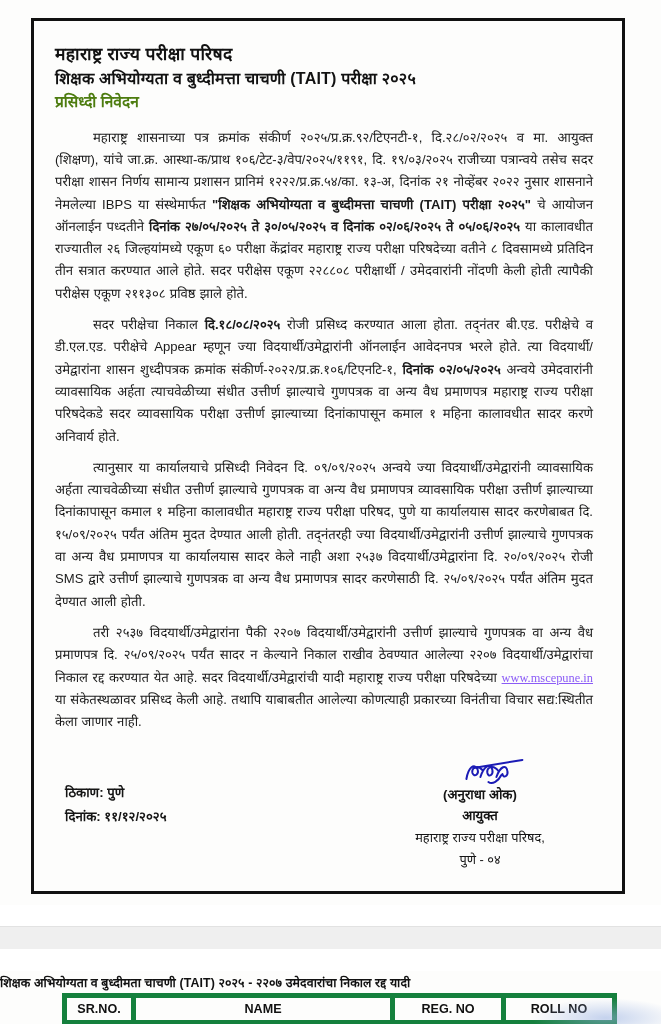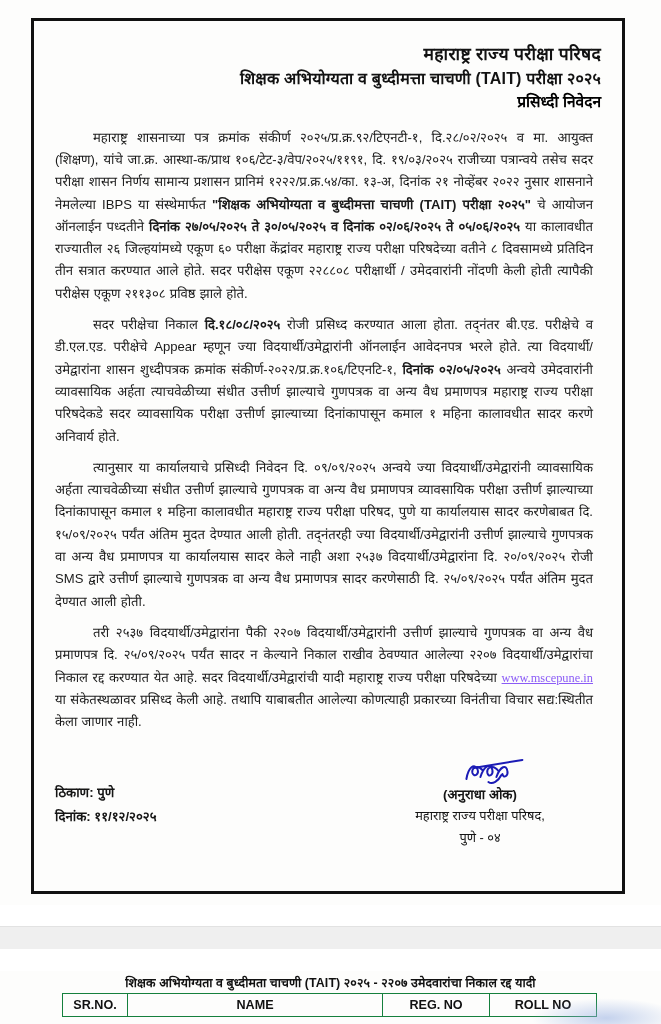--- a/index.html
+++ b/index.html
@@ -36,21 +36,21 @@
     background: #fdfdfc;
     box-shadow: inset 0 0 0 1px #fdfdfc;
   }
 
   .doc-inner {
     padding: 16px 21px 0 21px;
   }
 
   
   .head-block {
-    text-align: right;
+    text-align: left;
     margin-top: 6px;
   }
   .head-line-1 {
     font-family: "Liberation Sans", "DejaVu Sans", sans-serif;
     font-weight: bold;
     font-size: 17.5px;
     letter-spacing: .3px;
     color: #121212;
     line-height: 1.35;
   }
@@ -60,21 +60,21 @@
     font-size: 16px;
     letter-spacing: .2px;
     color: #121212;
     line-height: 1.4;
     margin-top: 1px;
   }
   .head-line-3 {
     font-family: "Liberation Sans", "DejaVu Sans", sans-serif;
     font-weight: bold;
     font-size: 15.5px;
-    color: #000000;
+    color: #4d7c0f;
     line-height: 1.4;
     margin-top: 1px;
   }
 
   
   .body-wrap {
     margin-top: 14px;
   }
   p.para {
     margin: 0 8px 0 0;
@@ -101,21 +101,21 @@
   }
 
   
   .sign-area {
     position: relative;
     margin-top: 30px;
     height: 120px;
   }
   .sign-left {
     position: absolute;
-    left: 0;
+    left: 10px;
     top: 18px;
     font-family: "Liberation Sans", "DejaVu Sans", sans-serif;
     font-size: 13.2px;
     font-weight: bold;
     color: #151515;
     line-height: 24px;
   }
   .sign-left .val {
     font-weight: bold;
   }
@@ -191,37 +191,36 @@
     width: 661px;
     height: 53px;
     background: #fdfdfc;
     overflow: hidden;
   }
   .list-title {
     position: absolute;
     left: 0;
     top: 3px;
     width: 661px;
-    text-align: center;
     font-family: "Liberation Sans", "DejaVu Sans", sans-serif;
     font-weight: bold;
     font-size: 12.4px;
     color: #111111;
     letter-spacing: .1px;
   }
   .list-table {
     position: absolute;
     left: 62px;
     top: 22px;
     width: 530px;
     border-collapse: collapse;
     table-layout: fixed;
   }
   .list-table th {
-    border: 1px solid #15803d;
+    border: 5px solid #15803d;
     font-family: "Liberation Sans", "DejaVu Sans", sans-serif;
     font-weight: bold;
     font-size: 12.6px;
     color: #111111;
     height: 22px;
     text-align: center;
     padding: 0;
   }
   .col-sr  { width: 64px; }
   .col-nm  { width: 254px; }
@@ -285,20 +284,21 @@
               <g fill="none" stroke="#1b1bb5" stroke-width="2" stroke-linecap="round">
                 <path d="M6 22 C8 10, 14 6, 17 12 C19 17, 14 21, 12 16 C11 11, 17 7, 22 13"></path>
                 <path d="M20 20 C24 8, 30 6, 32 13 C33 18, 28 21, 27 16 C26 10, 33 7, 38 14"></path>
                 <path d="M36 20 C40 9, 46 7, 47 14 C48 19, 43 22, 42 17"></path>
                 <path d="M13 11 L62 3"></path>
                 <path d="M28 25 C32 28, 38 24, 41 18"></path>
               </g>
             </svg>
           </div>
           <div class="sign-name">(अनुराधा ओक)</div>
+          <div class="sign-desig">आयुक्त</div>
           <div class="sign-org">महाराष्ट्र राज्य परीक्षा परिषद,</div>
           <div class="sign-city">पुणे - ०४</div>
         </div>
 
       </div>
 
     </div>
   </div>
 </div>
 

